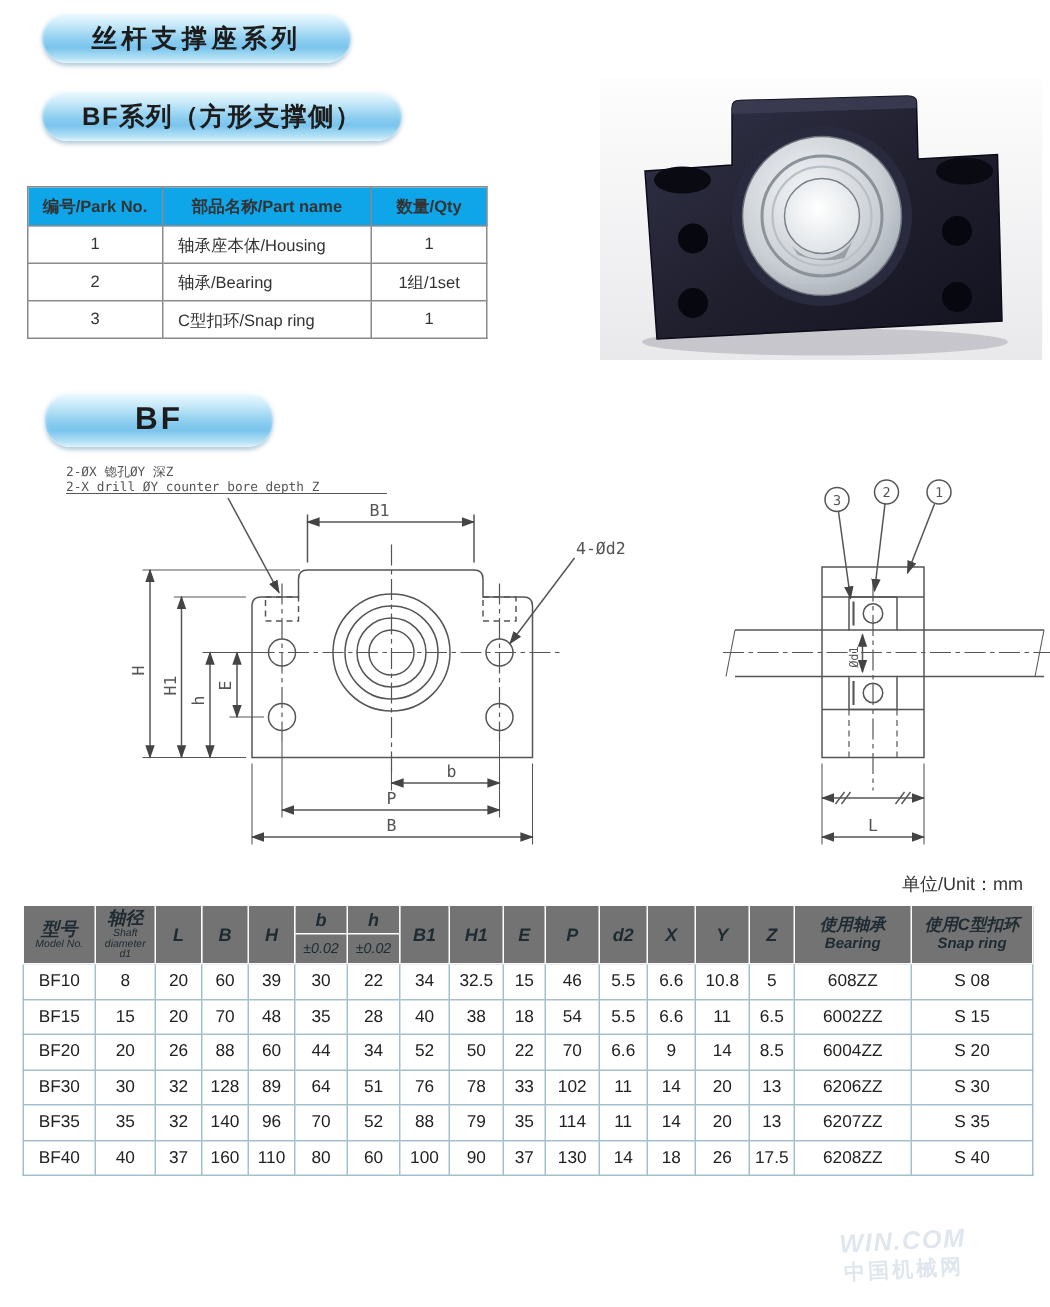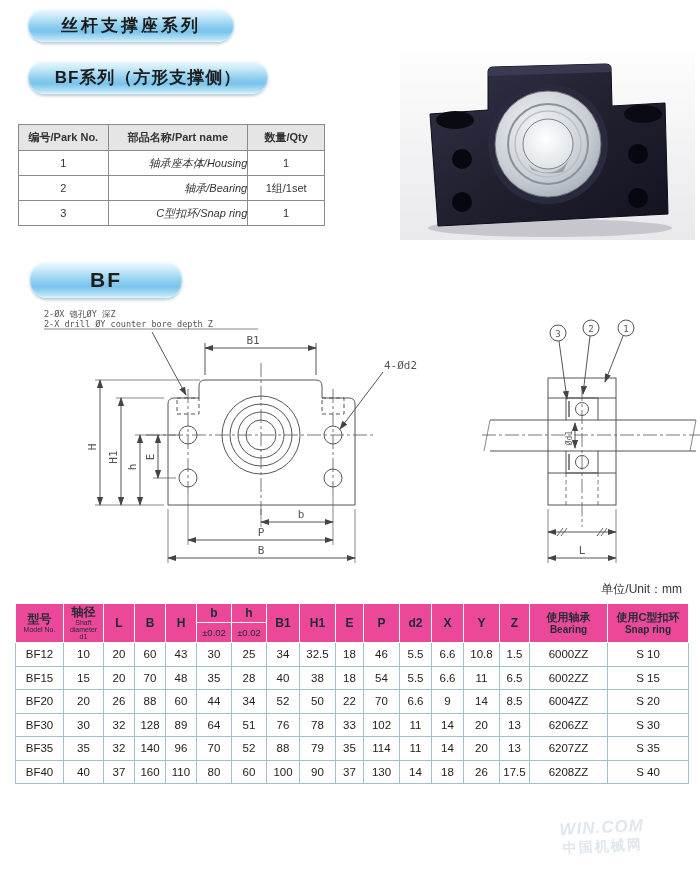--- a/index.html
+++ b/index.html
@@ -12,37 +12,37 @@
     background:linear-gradient(180deg,#f4fbfe 0%,#cdecfa 22%,#8ccdef 55%,#7ac4ec 70%,#b7e3f6 92%,#e2f4fc 100%);
     box-shadow:0 2px 3px rgba(90,140,170,.45), inset 0 1px 2px rgba(255,255,255,.9);
     color:#1c1c1c; font-weight:bold;
   }
   #banner1 { left:28px; top:8px; width:206px; height:34px; font-size:17px; letter-spacing:3px; }
   #banner2 { left:28px; top:60px; width:240px; height:34px; font-size:17px; letter-spacing:1px; }
   #bf-banner { left:30px; top:261px; width:152px; height:37px; font-size:21px; letter-spacing:2px; }
 
   
   #parts-table { position:absolute; left:18px; top:124px; width:307px; border-collapse:collapse; }
-  #parts-table th { background:#e5e5e5; color:#333; font-size:11px; font-weight:bold; border:1px solid #8a8a8a; height:26px;margin-left:16px; }
+  #parts-table th { background:#0ea5e9; color:#333; font-size:11px; font-weight:bold; border:1px solid #8a8a8a; height:26px;margin-left:16px; }
   #parts-table td { background:#fff; color:#333; font-size:11px; border:1px solid #8a8a8a; height:25px; text-align:center; }
-  #parts-table td.name { text-align:right; padding-left:24px;font-style:italic; }
+  #parts-table td.name { text-align:left; padding-left:10px; }
   #parts-table col:nth-child(1){width:90px} #parts-table col:nth-child(2){width:140px} #parts-table col:nth-child(3){width:77px}
 
   
   #photo { position:absolute; left:400px; top:52px; width:295px; height:188px; }
 
   
   #drawing { position:absolute; left:0; top:295px; width:700px; height:292px; }
   #drawing text { font-family:"DejaVu Sans Mono", monospace; fill:#555; }
 
   #unit-note { position:absolute; right:18px; top:581px; font-size:12px; color:#333;text-align:right; }
 
   
   #spec-table { position:absolute; left:15px; top:603px; width:673px; border-collapse:collapse; table-layout:fixed; }
-  #spec-table th { background:#ec4899; border:1px solid #fdfdfd; color:#1e2b33; vertical-align:middle; height:38px; padding:0; }
+  #spec-table th { background:#737373; border:1px solid #fdfdfd; color:#1e2b33; vertical-align:middle; height:38px; padding:0;font-style:italic; }
   #spec-table th .h1 { font-size:12px; font-weight:bold; line-height:13px; }
   #spec-table th .h2 { font-size:7px; font-weight:normal; line-height:7px; }
   #spec-table th .h3 { font-size:7px; font-weight:normal; line-height:7px; }
   #spec-table th.two .h1 { font-size:11px; }
   #spec-table th.two .h2 { font-size:10px; font-weight:bold; line-height:11px;text-align:center; }
   #spec-table th.divided div { height:19px; line-height:19px; font-weight:bold; }
   #spec-table th.divided .dv-top { border-bottom:1px solid #fdfdfd; font-size:12px; }
   #spec-table th.divided .dv-bot { font-size:9.5px; font-weight:normal; }
   #spec-table td { background:#fff; border:1px solid #a3bfce; color:#222; font-size:11.5px; text-align:center; height:23.5px; }
   #spec-table { border:1px solid #86b6cd; }
@@ -343,37 +343,37 @@
             <div class="h2">Bearing</div>
           </th>
           <th class="two">
             <div class="h1">使用C型扣环</div>
             <div class="h2">Snap ring</div>
           </th>
         </tr>
       </thead>
     <tbody>
         <tr>
-          <td>BF12</td>
-          <td>10</td>
+          <td>BF10</td>
+          <td>8</td>
           <td>20</td>
           <td>60</td>
-          <td>43</td>
+          <td>39</td>
           <td>30</td>
-          <td>25</td>
+          <td>22</td>
           <td>34</td>
           <td>32.5</td>
-          <td>18</td>
+          <td>15</td>
           <td>46</td>
           <td>5.5</td>
           <td>6.6</td>
           <td>10.8</td>
-          <td>1.5</td>
-          <td>6000ZZ</td>
-          <td>S 10</td>
+          <td>5</td>
+          <td>608ZZ</td>
+          <td>S 08</td>
         </tr>
         <tr>
           <td>BF15</td>
           <td>15</td>
           <td>20</td>
           <td>70</td>
           <td>48</td>
           <td>35</td>
           <td>28</td>
           <td>40</td>

